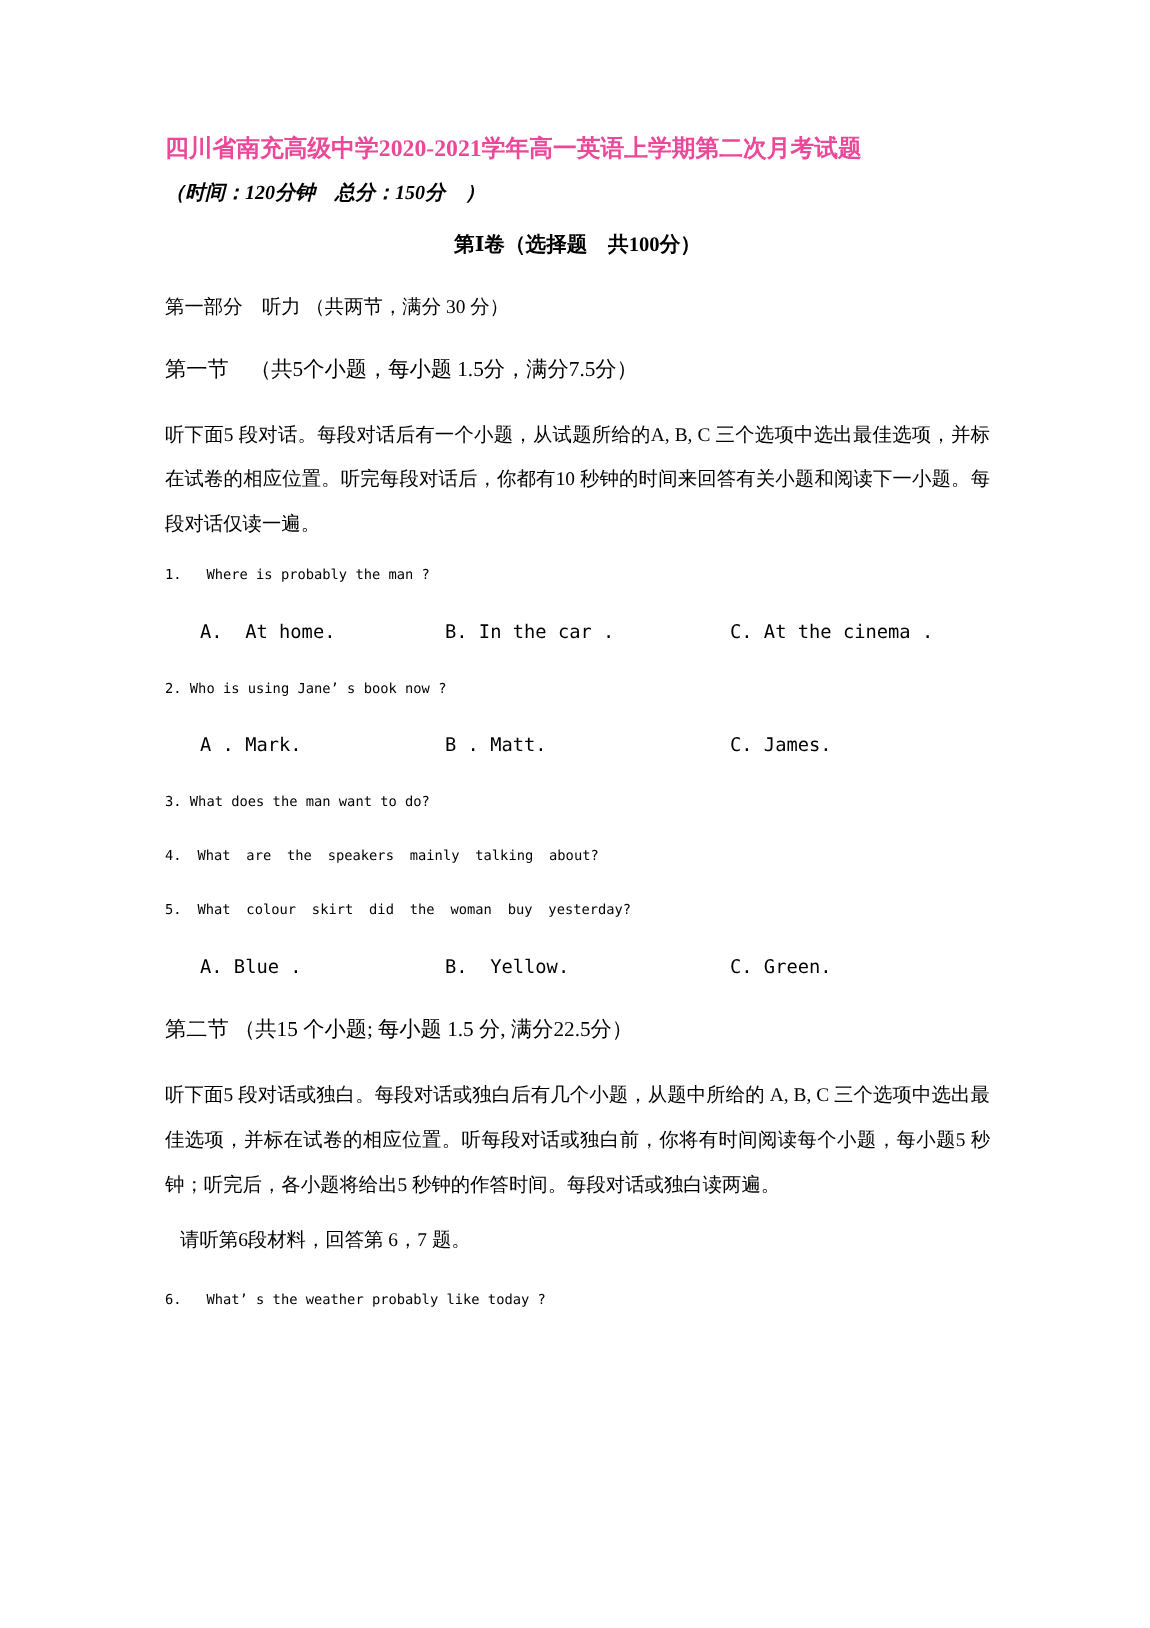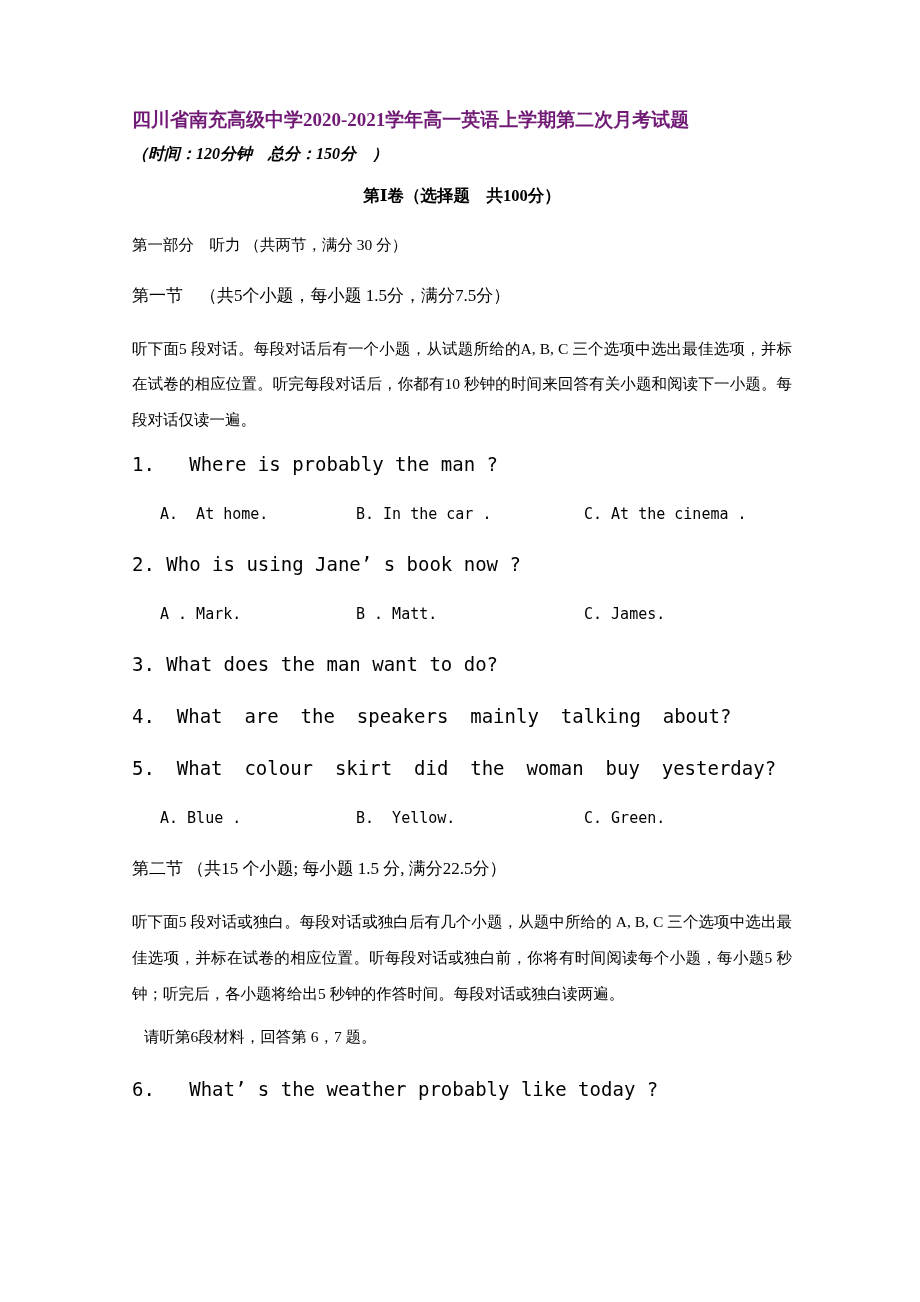--- a/index.html
+++ b/index.html
@@ -16,21 +16,21 @@
     background: #ffffff;
     color: #000000;
     font-family: "Liberation Serif", "DejaVu Serif", serif;
     font-size: 15.5px;
   }
   .doc-title {
     margin: 0 0 10px 0;
     font-size: 19px;
     line-height: 1.45;
     font-weight: bold;
-    color: #701a75;
+    color: #ec4899;
     font-family: "Liberation Serif", "DejaVu Serif", serif;
   }
   .meta-line {
     margin: 0 0 20px 0;
     font-weight: bold;
     font-size: 16px;
     font-style: italic;
   }
   .volume-heading {
     margin: 0 0 28px 0;
@@ -51,21 +51,21 @@
     text-align: justify;
     line-height: 2.3;
     font-size: 15.5px;
   }
   .q-block {
     margin: 0;
   }
   .q-line {
     margin: 0 0 30px 0;
     font-family: "DejaVu Sans Mono", "Liberation Mono", monospace;
-    font-size: 19px;
+    font-size: 11px;
     white-space: pre-wrap;
   }
   .q-line.spread {
     word-spacing: 0.55em;
   }
   .opts-row {
     display: grid;
     grid-template-columns: 196px 228px auto;
     padding-left: 28px;
     margin: 0 0 30px 0;

